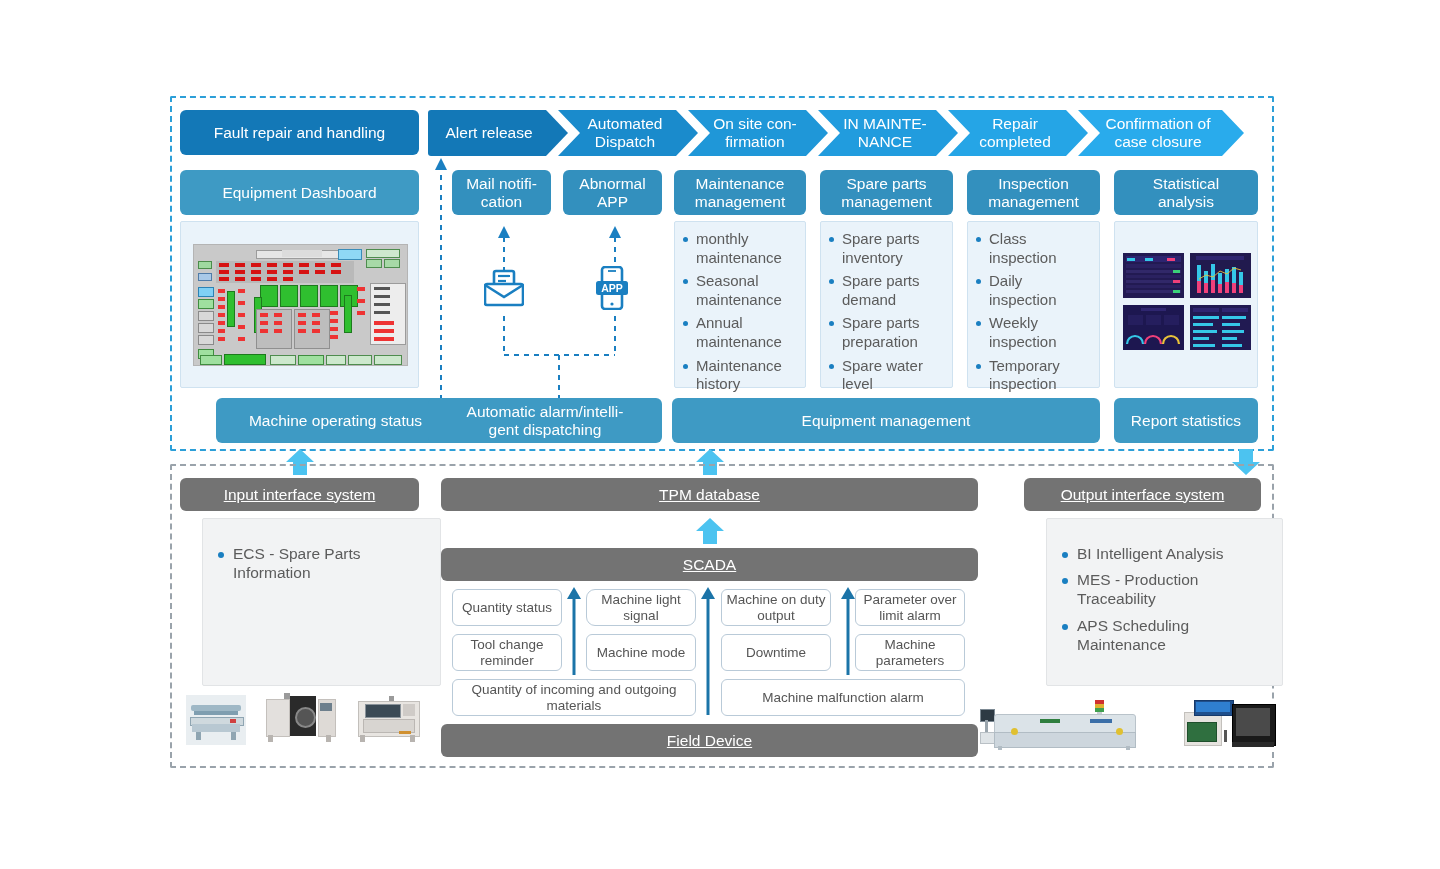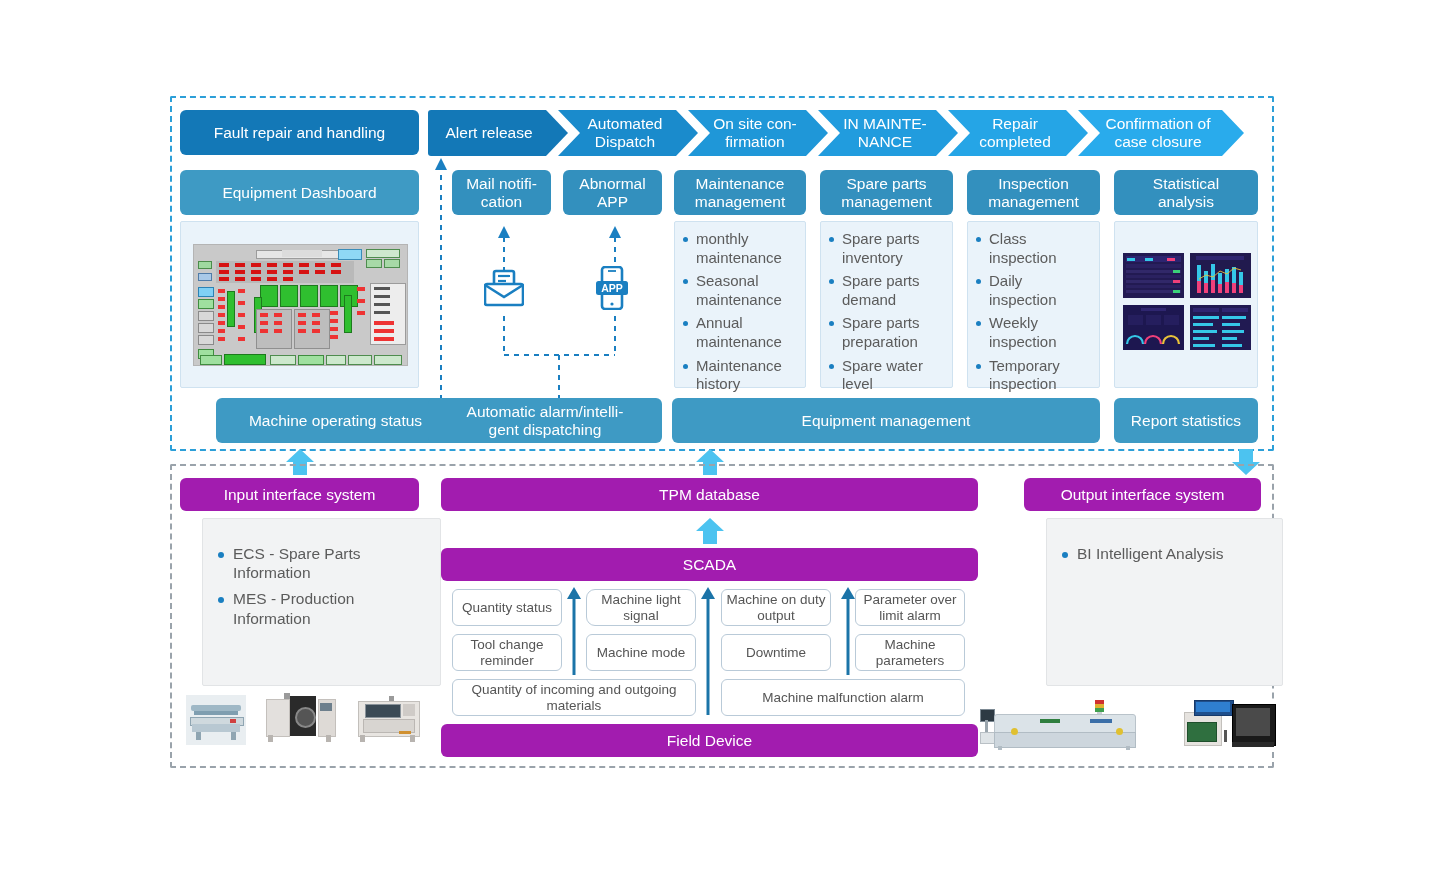--- a/index.html
+++ b/index.html
@@ -52,23 +52,23 @@
   }
   ul.blist li:before{
     content:"";position:absolute;left:2px;top:7px;width:5px;height:5px;
     border-radius:50%;background:#1A7FC1;
   }
   ul.blist.wide li{padding-left:18px;margin-bottom:7px;font-size:15.5px;}
   ul.blist.wide li:before{left:3px;top:8px;width:6px;height:6px;}
 
   
   .gray-bar{
-    background:#a21caf;color:#fff;border-radius:6px;
+    background:#737373;color:#fff;border-radius:6px;
     display:flex;align-items:center;justify-content:center;
-    font-size:15.5px;text-align:center;
+    font-size:15.5px;text-align:center;text-decoration:underline;
   }
 
   
   .wbox{
     background:#fff;border:1px solid #B9CAD8;border-radius:6px;
     display:flex;align-items:center;justify-content:center;
     text-align:center;font-size:13.5px;color:#555;line-height:1.18;
     padding:2px 4px;
   }
 
@@ -394,28 +394,29 @@
 <svg class="abs uarrow" style="left:1232px;top:449px;width:28px;height:26px;" viewBox="0 0 28 26">
   <path d="M14,26 L28,13 L21,13 L21,0 L7,0 L7,13 L0,13 Z" fill="#4CC3F0"></path>
 </svg>
 
 <div class="abs" id="bottom-container"></div>
 
 <div class="abs gray-bar" style="left:180px;top:478px;width:239px;height:33px;">Input interface system</div>
 <div class="abs pale-plain" style="left:180px;top:518px;width:239px;height:168px;padding:25px 12px 0 12px;">
   <ul class="blist wide">
     <li>ECS - Spare Parts Information</li>
-    <li>MES - Production Information</li>
   </ul>
 </div>
 
 <div class="abs gray-bar" style="left:1024px;top:478px;width:237px;height:33px;">Output interface system</div>
 <div class="abs pale-plain" style="left:1024px;top:518px;width:237px;height:168px;padding:25px 12px 0 12px;">
   <ul class="blist wide">
     <li>BI Intelligent Analysis</li>
+    <li>MES - Production Traceability</li>
+    <li>APS Scheduling Maintenance</li>
   </ul>
 </div>
 
 <div class="abs gray-bar" style="left:441px;top:478px;width:537px;height:33px;">TPM database</div>
 
 <svg class="abs uarrow" style="left:696px;top:518px;width:28px;height:26px;" viewBox="0 0 28 26">
   <path d="M14,0 L28,13 L21,13 L21,26 L7,26 L7,13 L0,13 Z" fill="#4CC3F0"></path>
 </svg>
 
 <div class="abs gray-bar" style="left:441px;top:548px;width:537px;height:33px;">SCADA</div>

